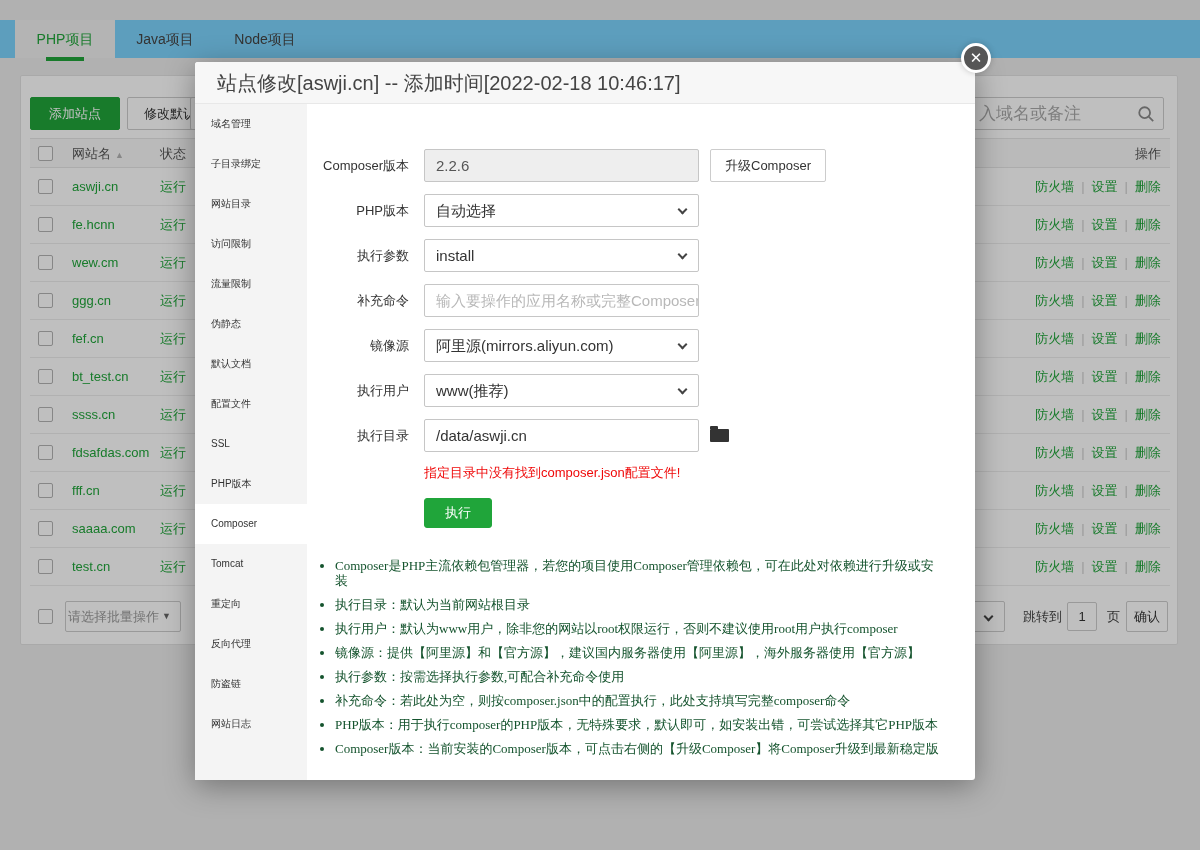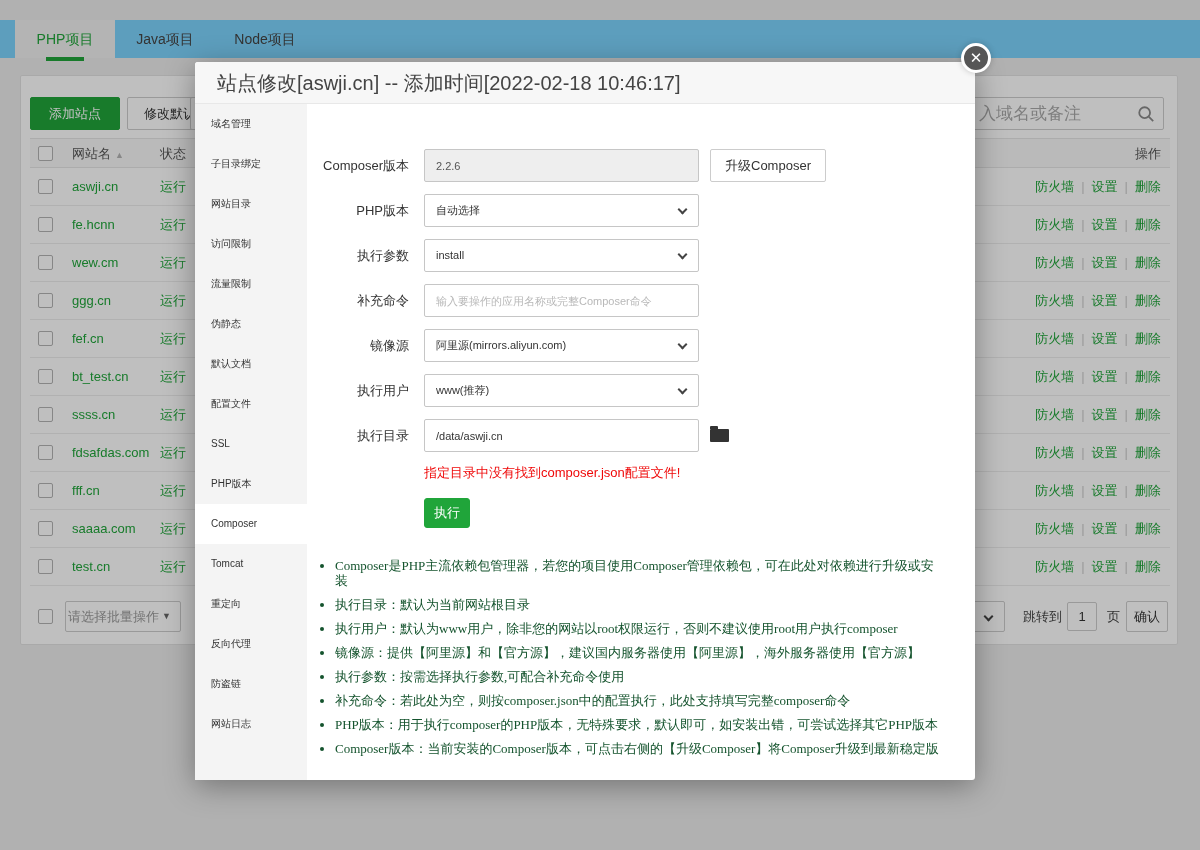--- a/index.html
+++ b/index.html
@@ -88,31 +88,31 @@
                  line-height:24px; text-align:center; cursor:pointer; box-shadow:0 0 6px rgba(0,0,0,0.2); }
   .modal-body { display:flex; height:676px; }
   .modal-side { width:112px; background:#f4f4f4; flex:none; }
   .side-item { height:40px; line-height:40px; padding-left:16px; font-size:10px; color:#333; cursor:pointer; }
   .side-item.active { background:#fff; }
   .modal-content { flex:1; padding:45px 30px 0 2px; overflow:hidden; }
 
   .form-row { display:flex; align-items:center; margin-bottom:12px; }
   .form-row .lbl { width:100px; text-align:right; margin-right:15px; flex:none; color:#333; }
   .txt, .sel { width:275px; height:33px; border:1px solid #c6c6c6; border-radius:2px; background:#fff;
-               font-size:11px; color:#333; padding-left:11px; outline:none; }
+               font-size:15px; color:#333; padding-left:11px; outline:none; }
   .txt::placeholder { color:#b8b8b8; }
   .txt.disabled { background:#eee; color:#555; }
   .sel { position:relative; line-height:31px; cursor:pointer; }
   .upg-btn { margin-left:11px; }
   .folder { position:relative; width:19px; height:13px; background:#333; margin-left:11px;
             border-radius:1px; cursor:pointer; }
   .folder::before { content:""; position:absolute; top:-3px; left:0; width:8px; height:3px;
                     background:#333; border-radius:1px 1px 0 0; }
   .err-msg { margin:10px 0 16px 115px; color:#ef0808; }
-  .exec-btn { margin-left:115px; width:46px; height:30px; line-height:28px; padding:0; border-radius:3px; }
+  .exec-btn { margin-left:115px; width:68px; height:30px; line-height:28px; padding:0; border-radius:3px; }
   .help-list { margin:30px 0 0 8px; padding-left:18px; color:#14532d;font-family:Liberation Serif, serif; }
   .help-list li { margin-bottom:9px; line-height:15px; }
 </style>
 </head>
 <body>
 
 <div class="tabstrip">
   <div class="tab t0 active">
     <span>PHP项目</span>
     <span class="underline"></span>

